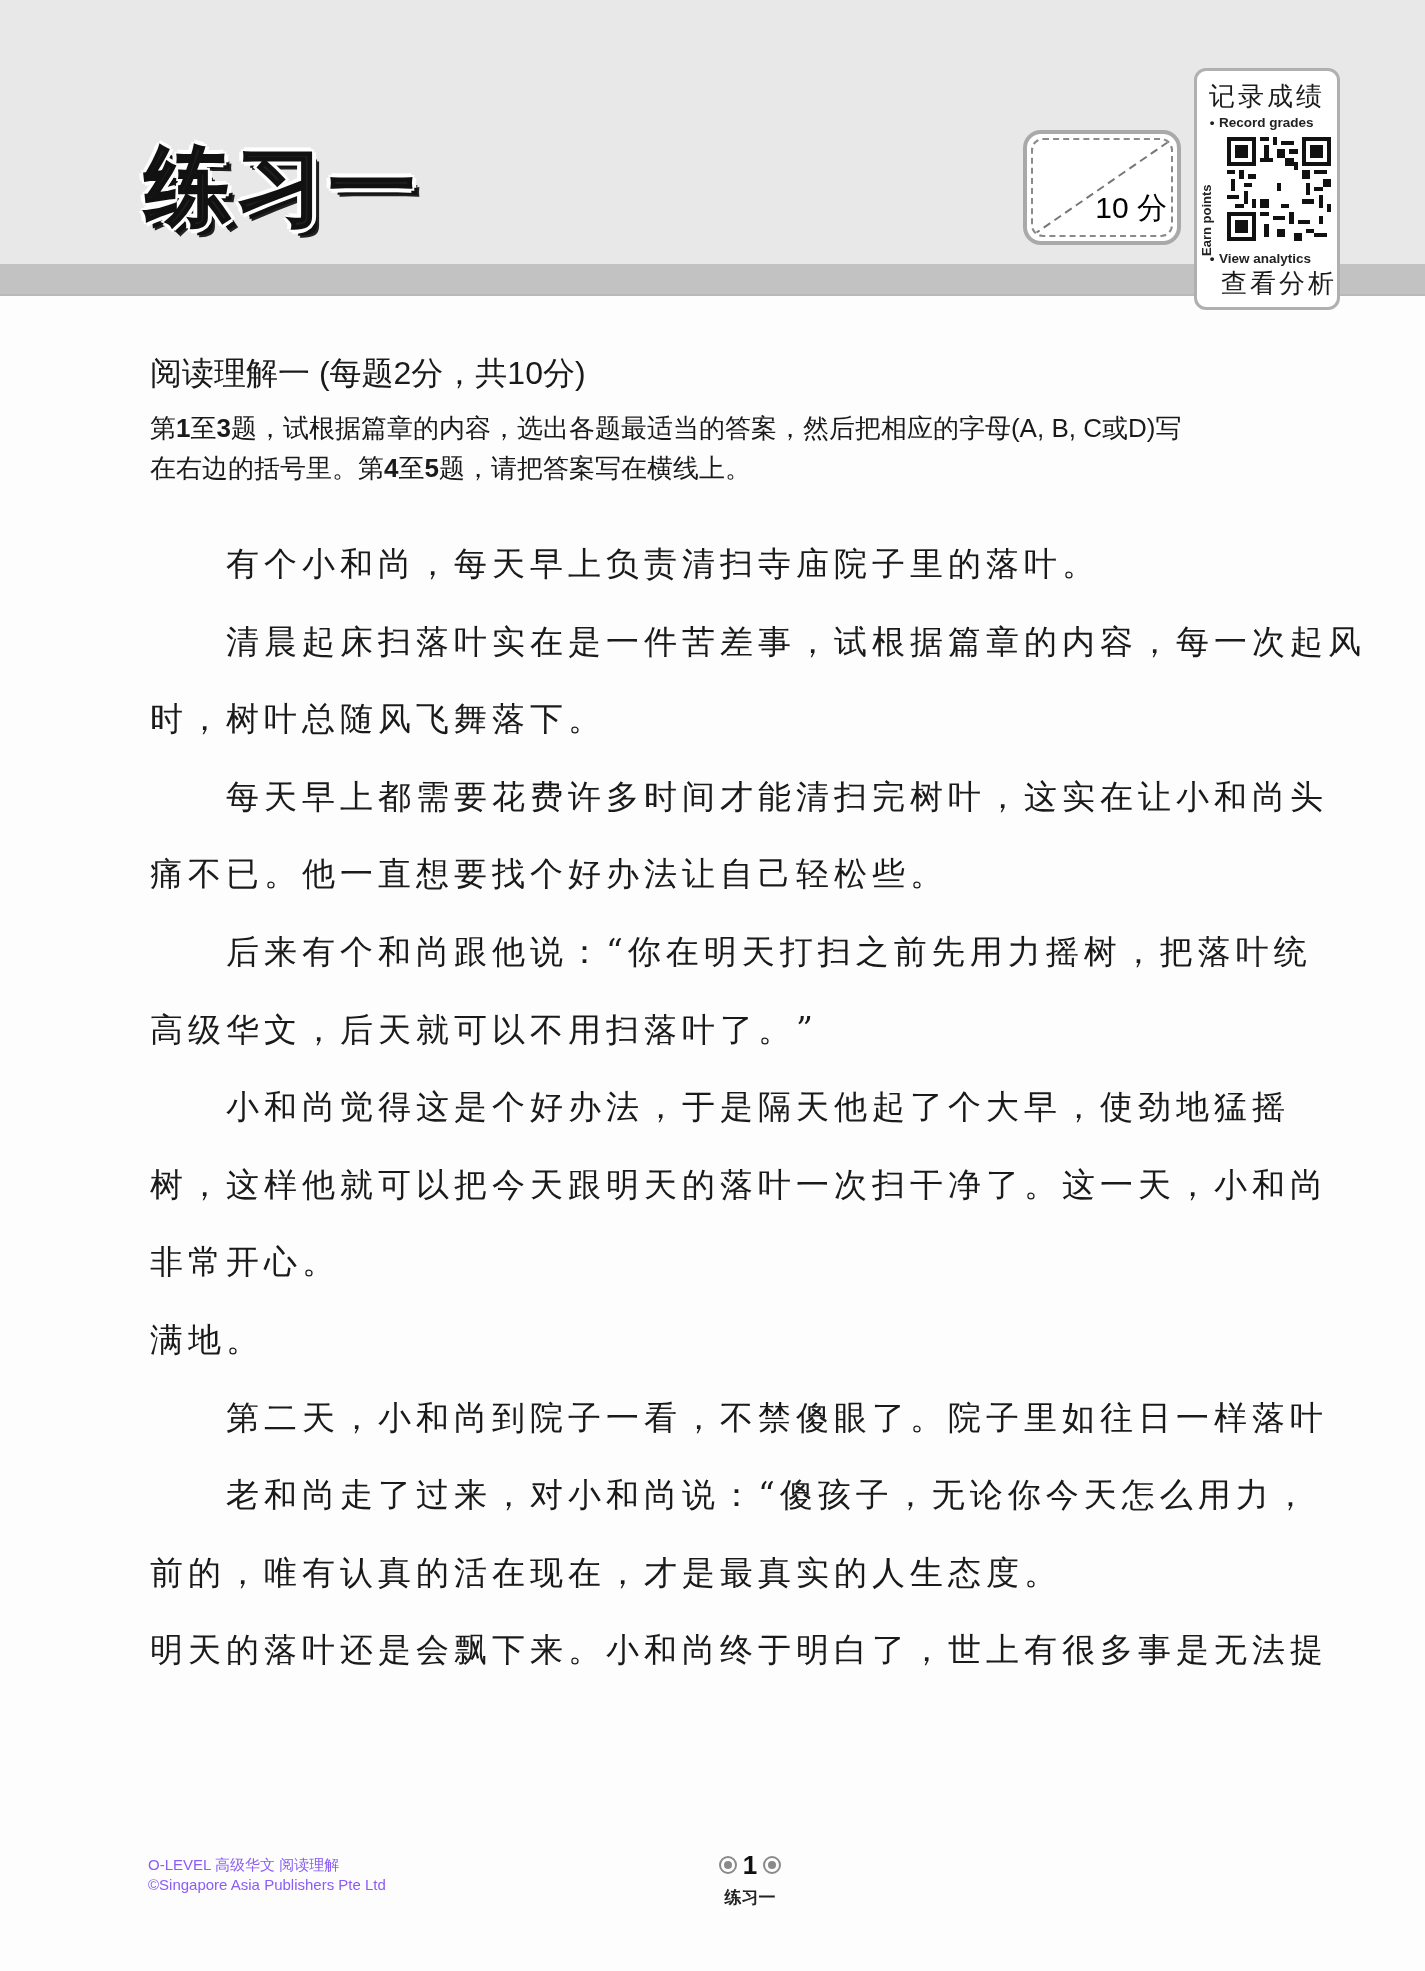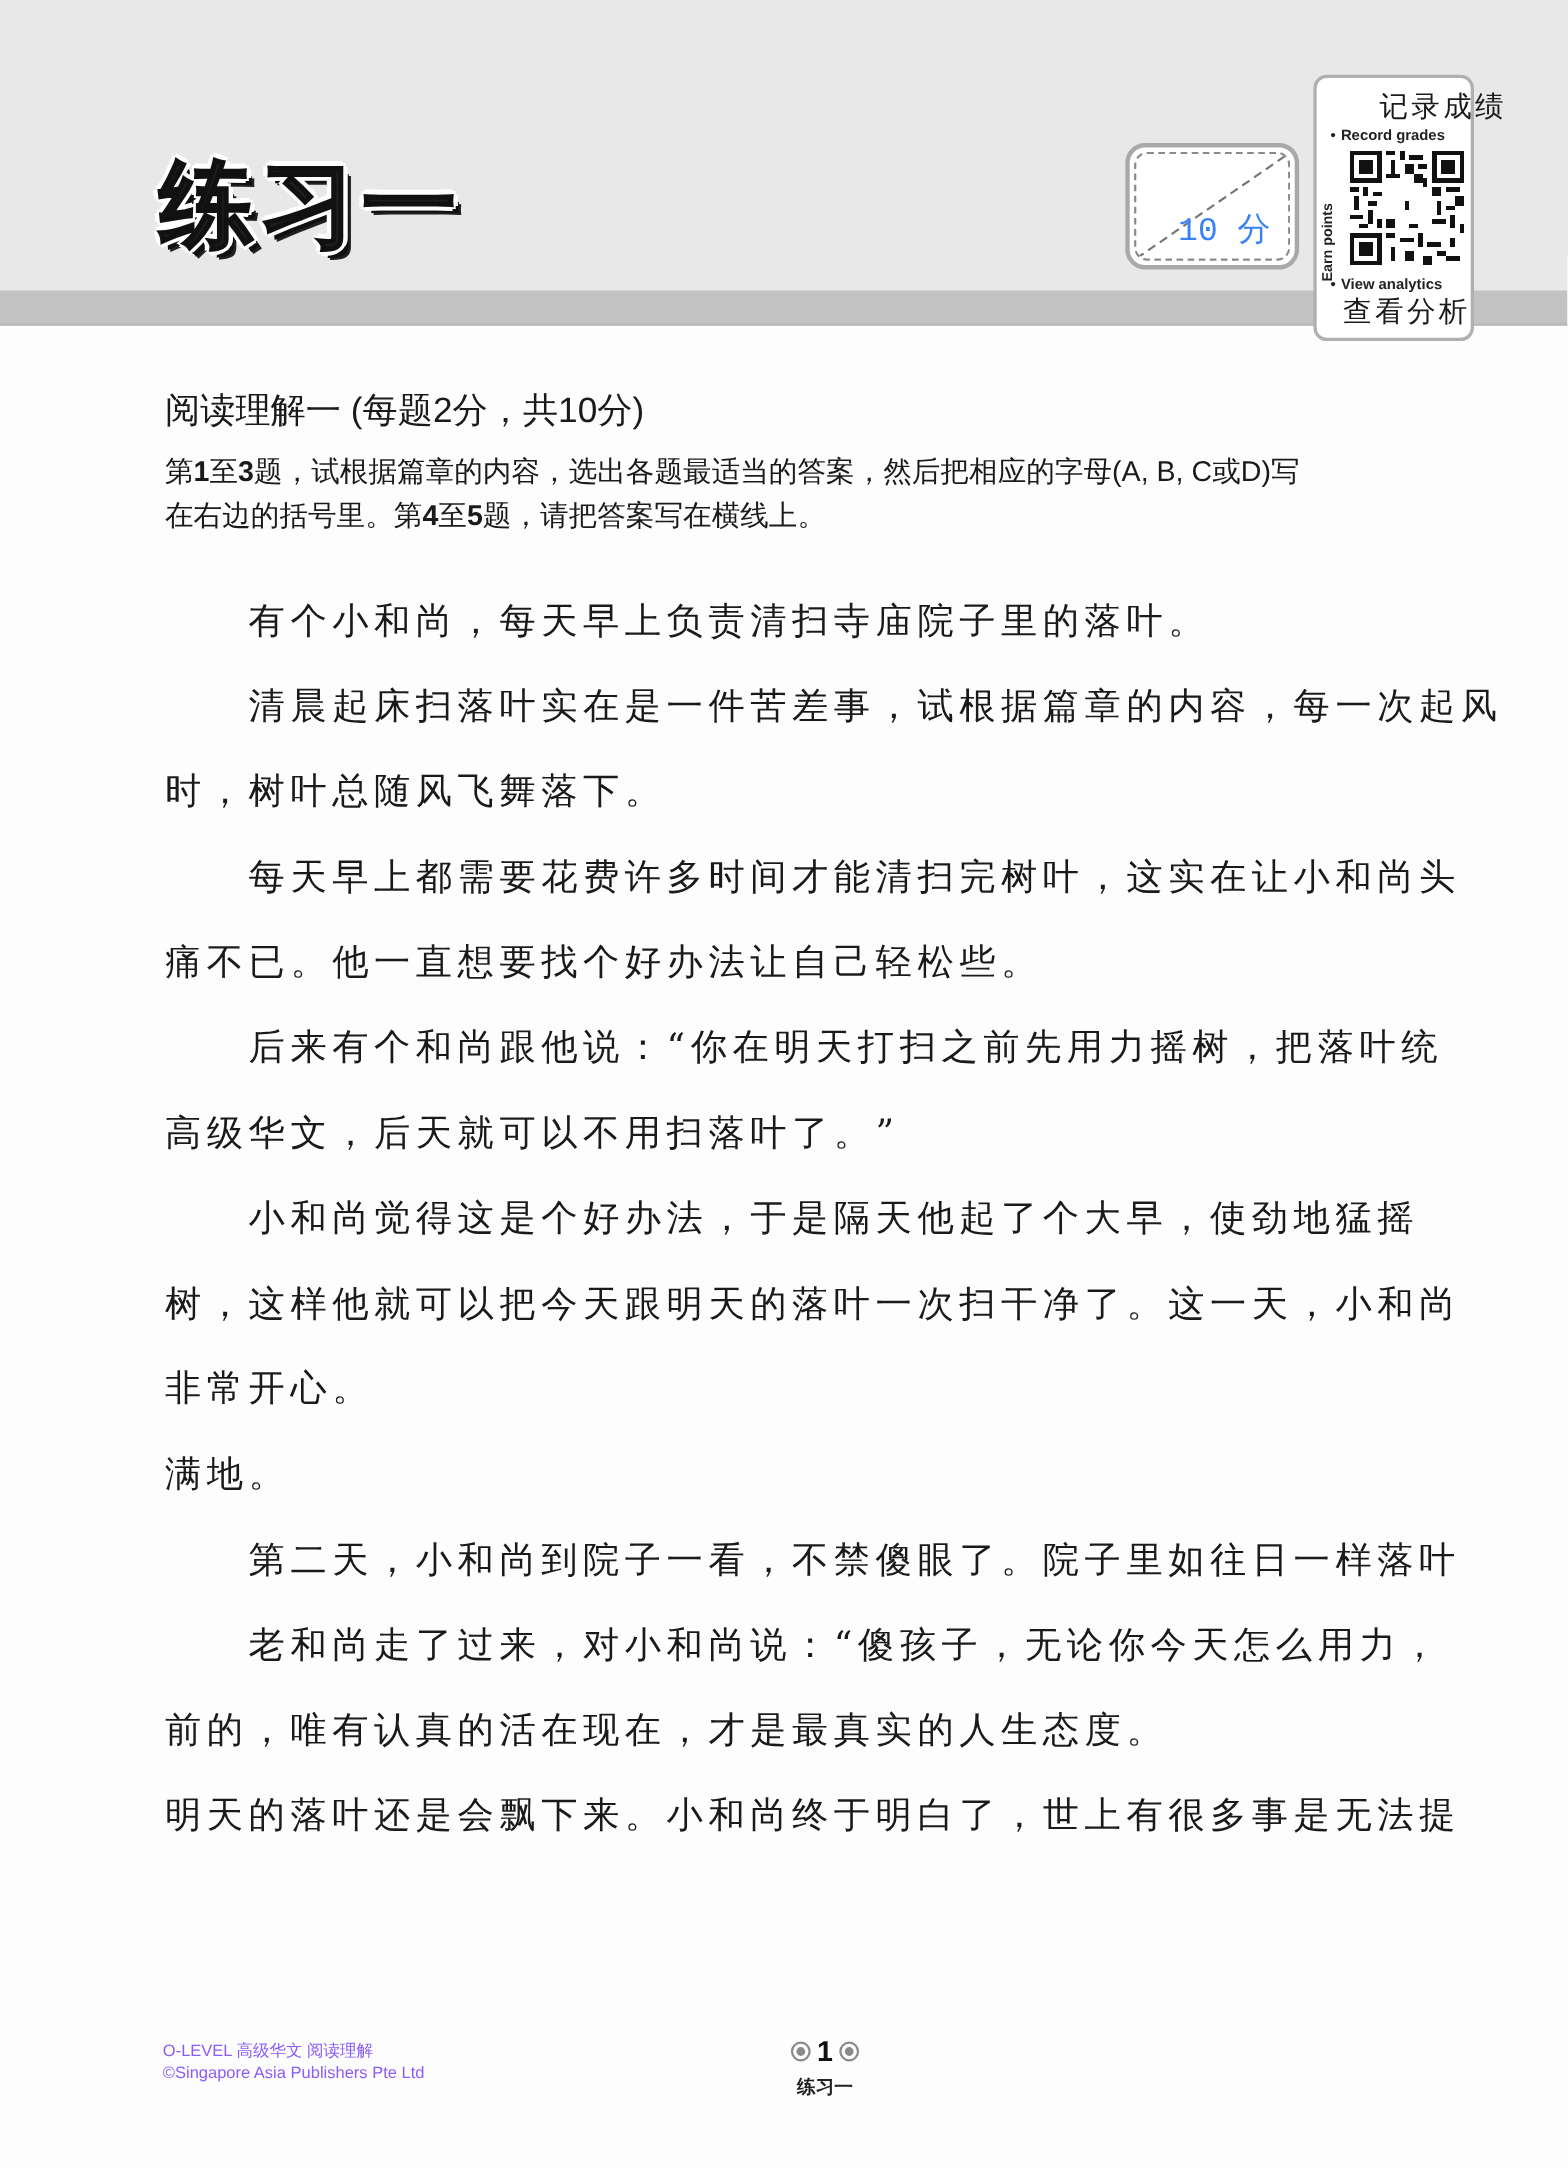--- a/index.html
+++ b/index.html
@@ -26,31 +26,31 @@
   .score-box {
     position: absolute; left: 1023px; top: 130px; width: 150px; height: 107px;
     border: 4px solid #a9a9a9; border-radius: 18px; background: #fff;
   }
   .score-box-inner {
     position: absolute; left: 4px; top: 4px; right: 4px; bottom: 4px;
     border: 2px dashed #8a8a8a; border-radius: 12px; overflow: hidden;
   }
   .score-diag { position: absolute; left: 0; top: 0; width: 100%; height: 100%; }
   .score-value {
-    position: absolute; right: 16px; bottom: 6px;
-    font-family: Liberation Mono, monospace; font-size: 30px; color: #3b82f6;
+    position: absolute; right: 4px; bottom: 6px;
+    font-family: Liberation Sans, sans-serif; font-size: 30px; color: #000000;
   }
 
   .qr-card {
     position: absolute; left: 1194px; top: 68px; width: 140px; height: 236px;
     border: 3px solid #b0b0b0; border-radius: 12px; background: #fff;
   }
   .qr-title-top {
     position: absolute; left: 0; top: 8px; width: 100%; text-align: center;
-    font-size: 26px; letter-spacing: 3px; color: #1a1a1a; padding-left: 45px;
+    font-size: 26px; letter-spacing: 3px; color: #1a1a1a;
   }
   .qr-sub {
     position: absolute; left: 8px; width: 130px;
     font-family: "Liberation Sans", sans-serif; font-size: 13.5px; font-weight: bold; color: #222;
     white-space: nowrap;
   }
   .qr-sub .bullet { display: inline-block; width: 14px; text-align: center; }
   .qr-earn {
     position: absolute; left: 2px; top: 122px; width: 90px; height: 18px;
     transform: rotate(-90deg); transform-origin: left top;

